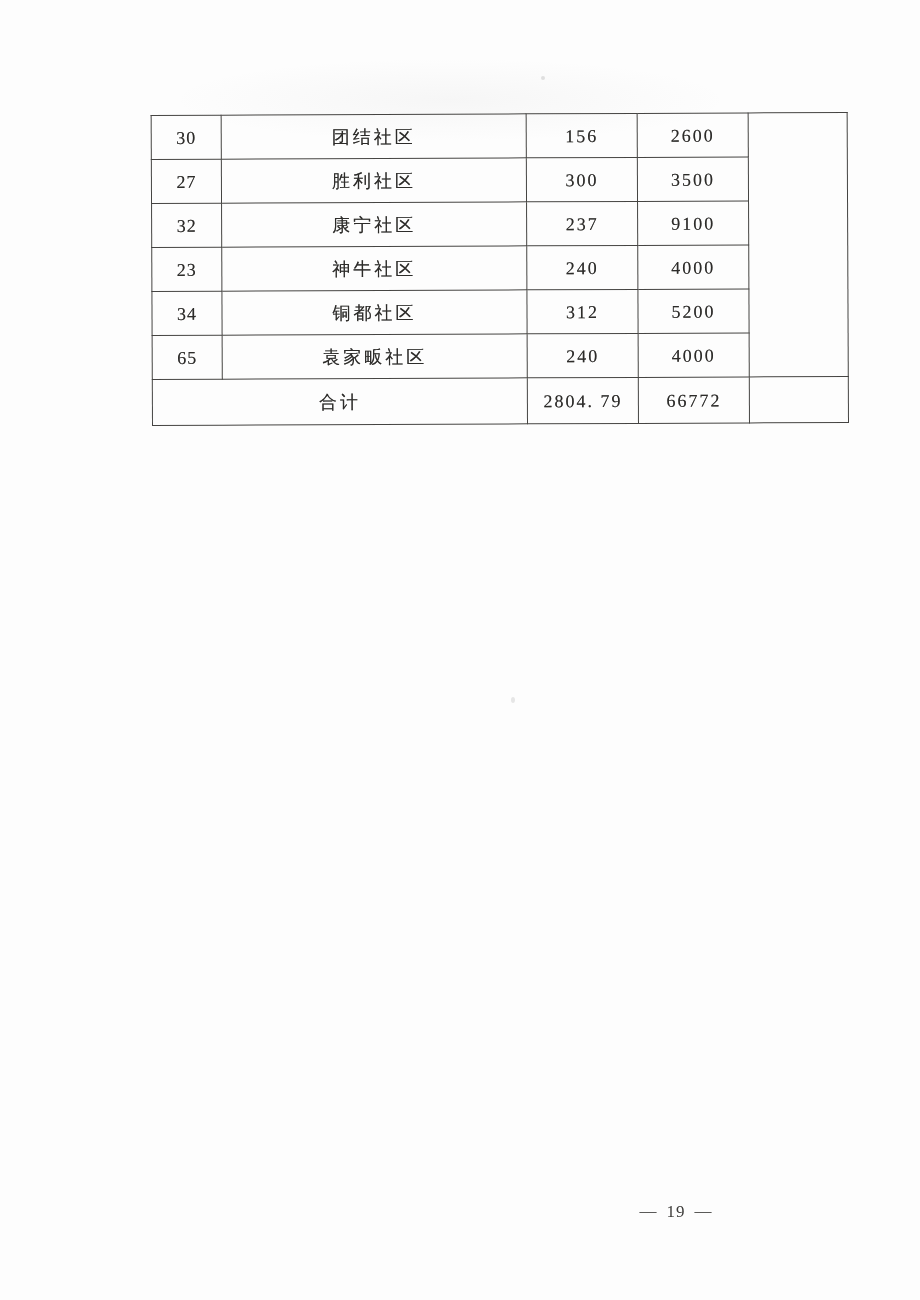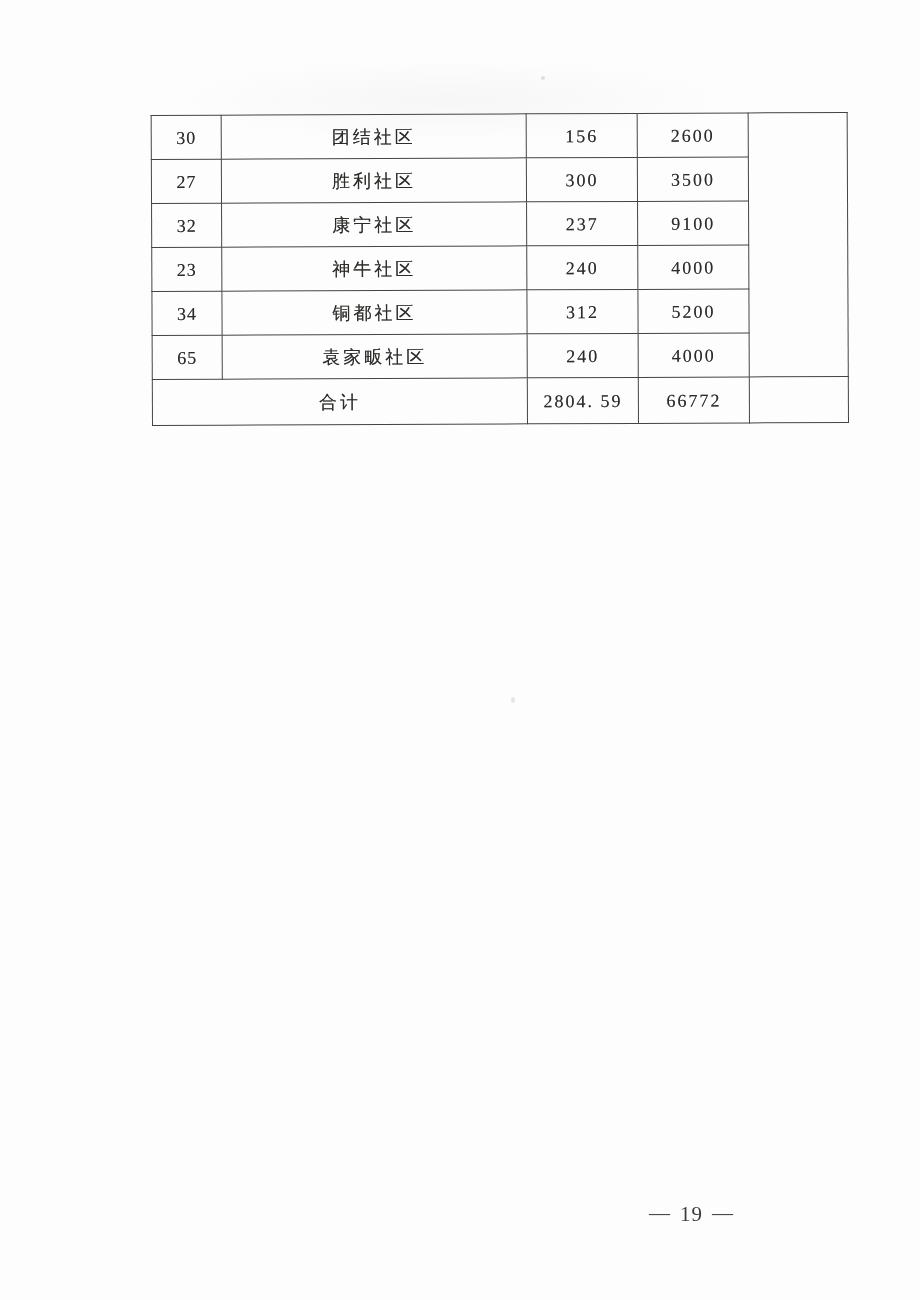--- a/index.html
+++ b/index.html
@@ -58,24 +58,25 @@
   }
   table.doc-table tr.data-row { height: 44px; }
   table.doc-table tr.total-row { height: 46px; }
   td.cell-no { letter-spacing: 1px; }
   td.cell-name { letter-spacing: 3px; }
   td.cell-num { letter-spacing: 2px; }
   td.cell-remarks { background: transparent; }
 
   .pageno {
     position: absolute;
-    left: 640px;
+    left: 611px;
     top: 1202px;
     width: 130px;
-    font-size: 21px;
+    text-align: center;
+    font-size: 17px;
     color: #3d3c3a;
     letter-spacing: 1px;
     white-space: nowrap;
   }
   .pageno .dash {
     display: inline-block;
     margin: 0 9px;
     transform: translateY(-1px);
   }
 </style>
@@ -129,21 +130,21 @@
           <td class="cell-num">5200</td>
         </tr>
         <tr class="data-row">
           <td class="cell-no">65</td>
           <td class="cell-name">袁家畈社区</td>
           <td class="cell-num">240</td>
           <td class="cell-num">4000</td>
         </tr>
         <tr class="total-row">
           <td class="cell-name" colspan="2">合计</td>
-          <td class="cell-num">2804. 59</td>
+          <td class="cell-num">2804. 79</td>
           <td class="cell-num">66772</td>
           <td class="cell-remarks"></td>
         </tr>
       </tbody>
     </table>
   </div>
 
   <div class="pageno">
     <span class="dash">—</span><span class="num">19</span><span class="dash">—</span>
   </div>

